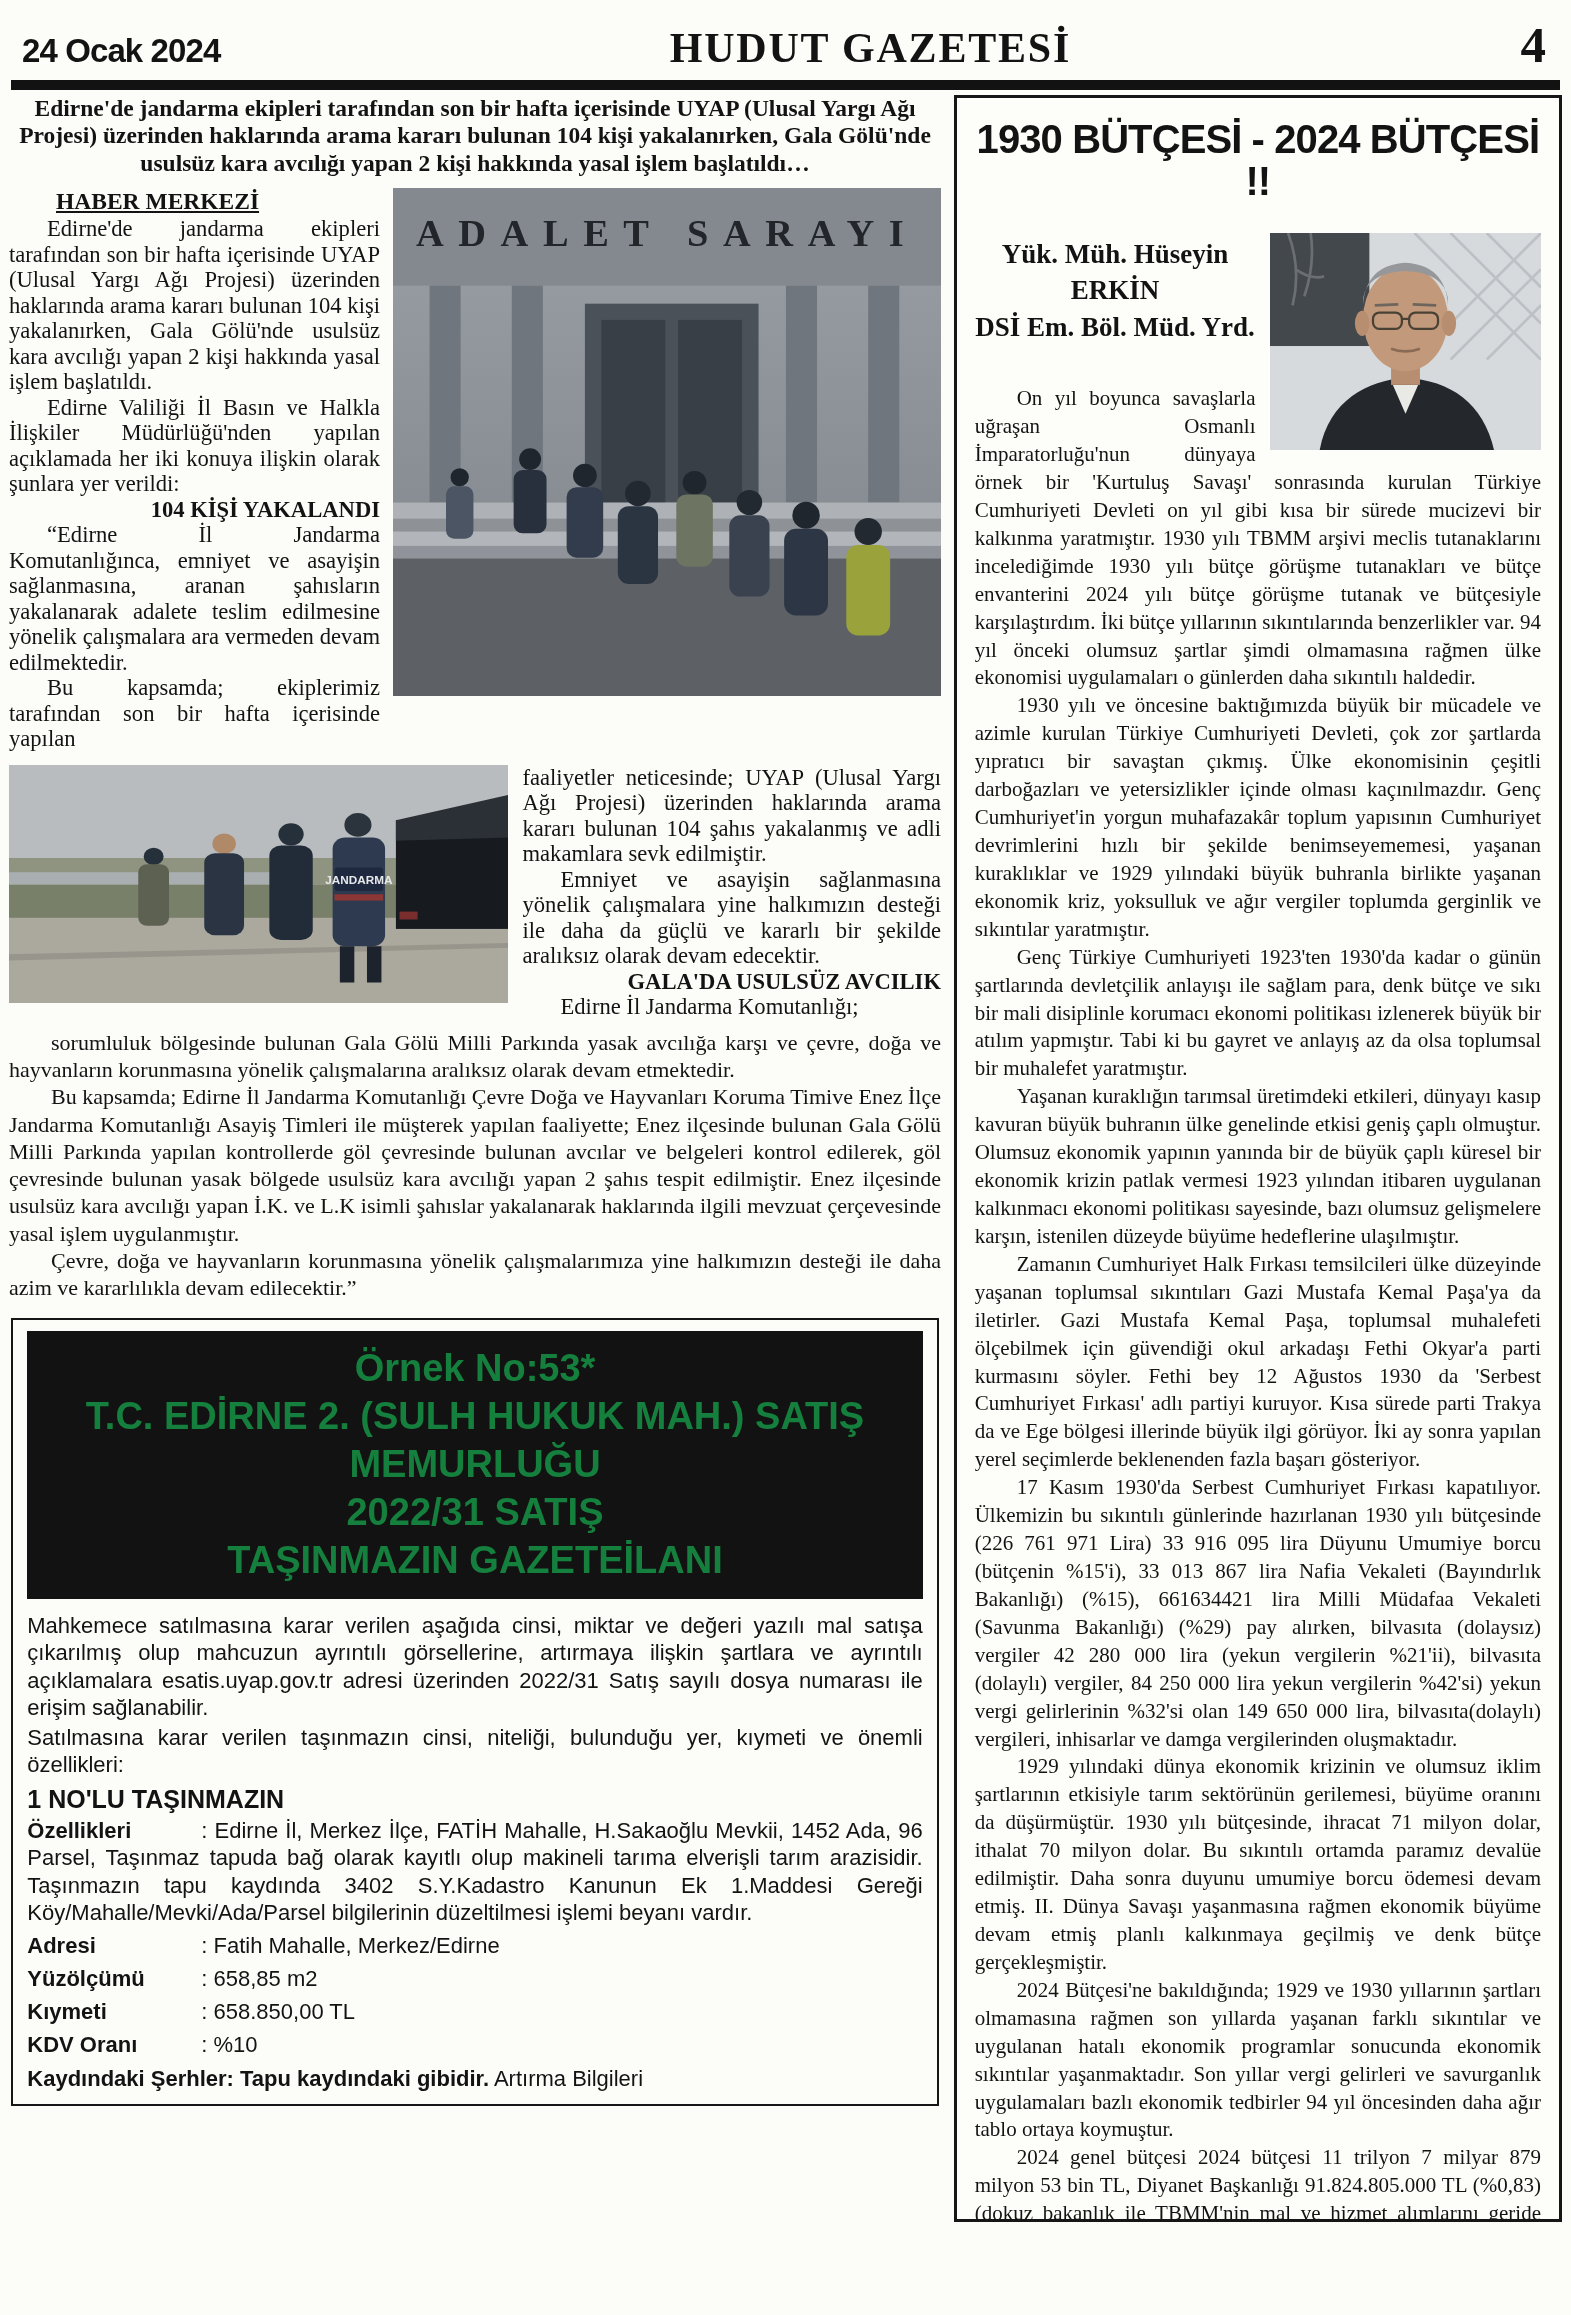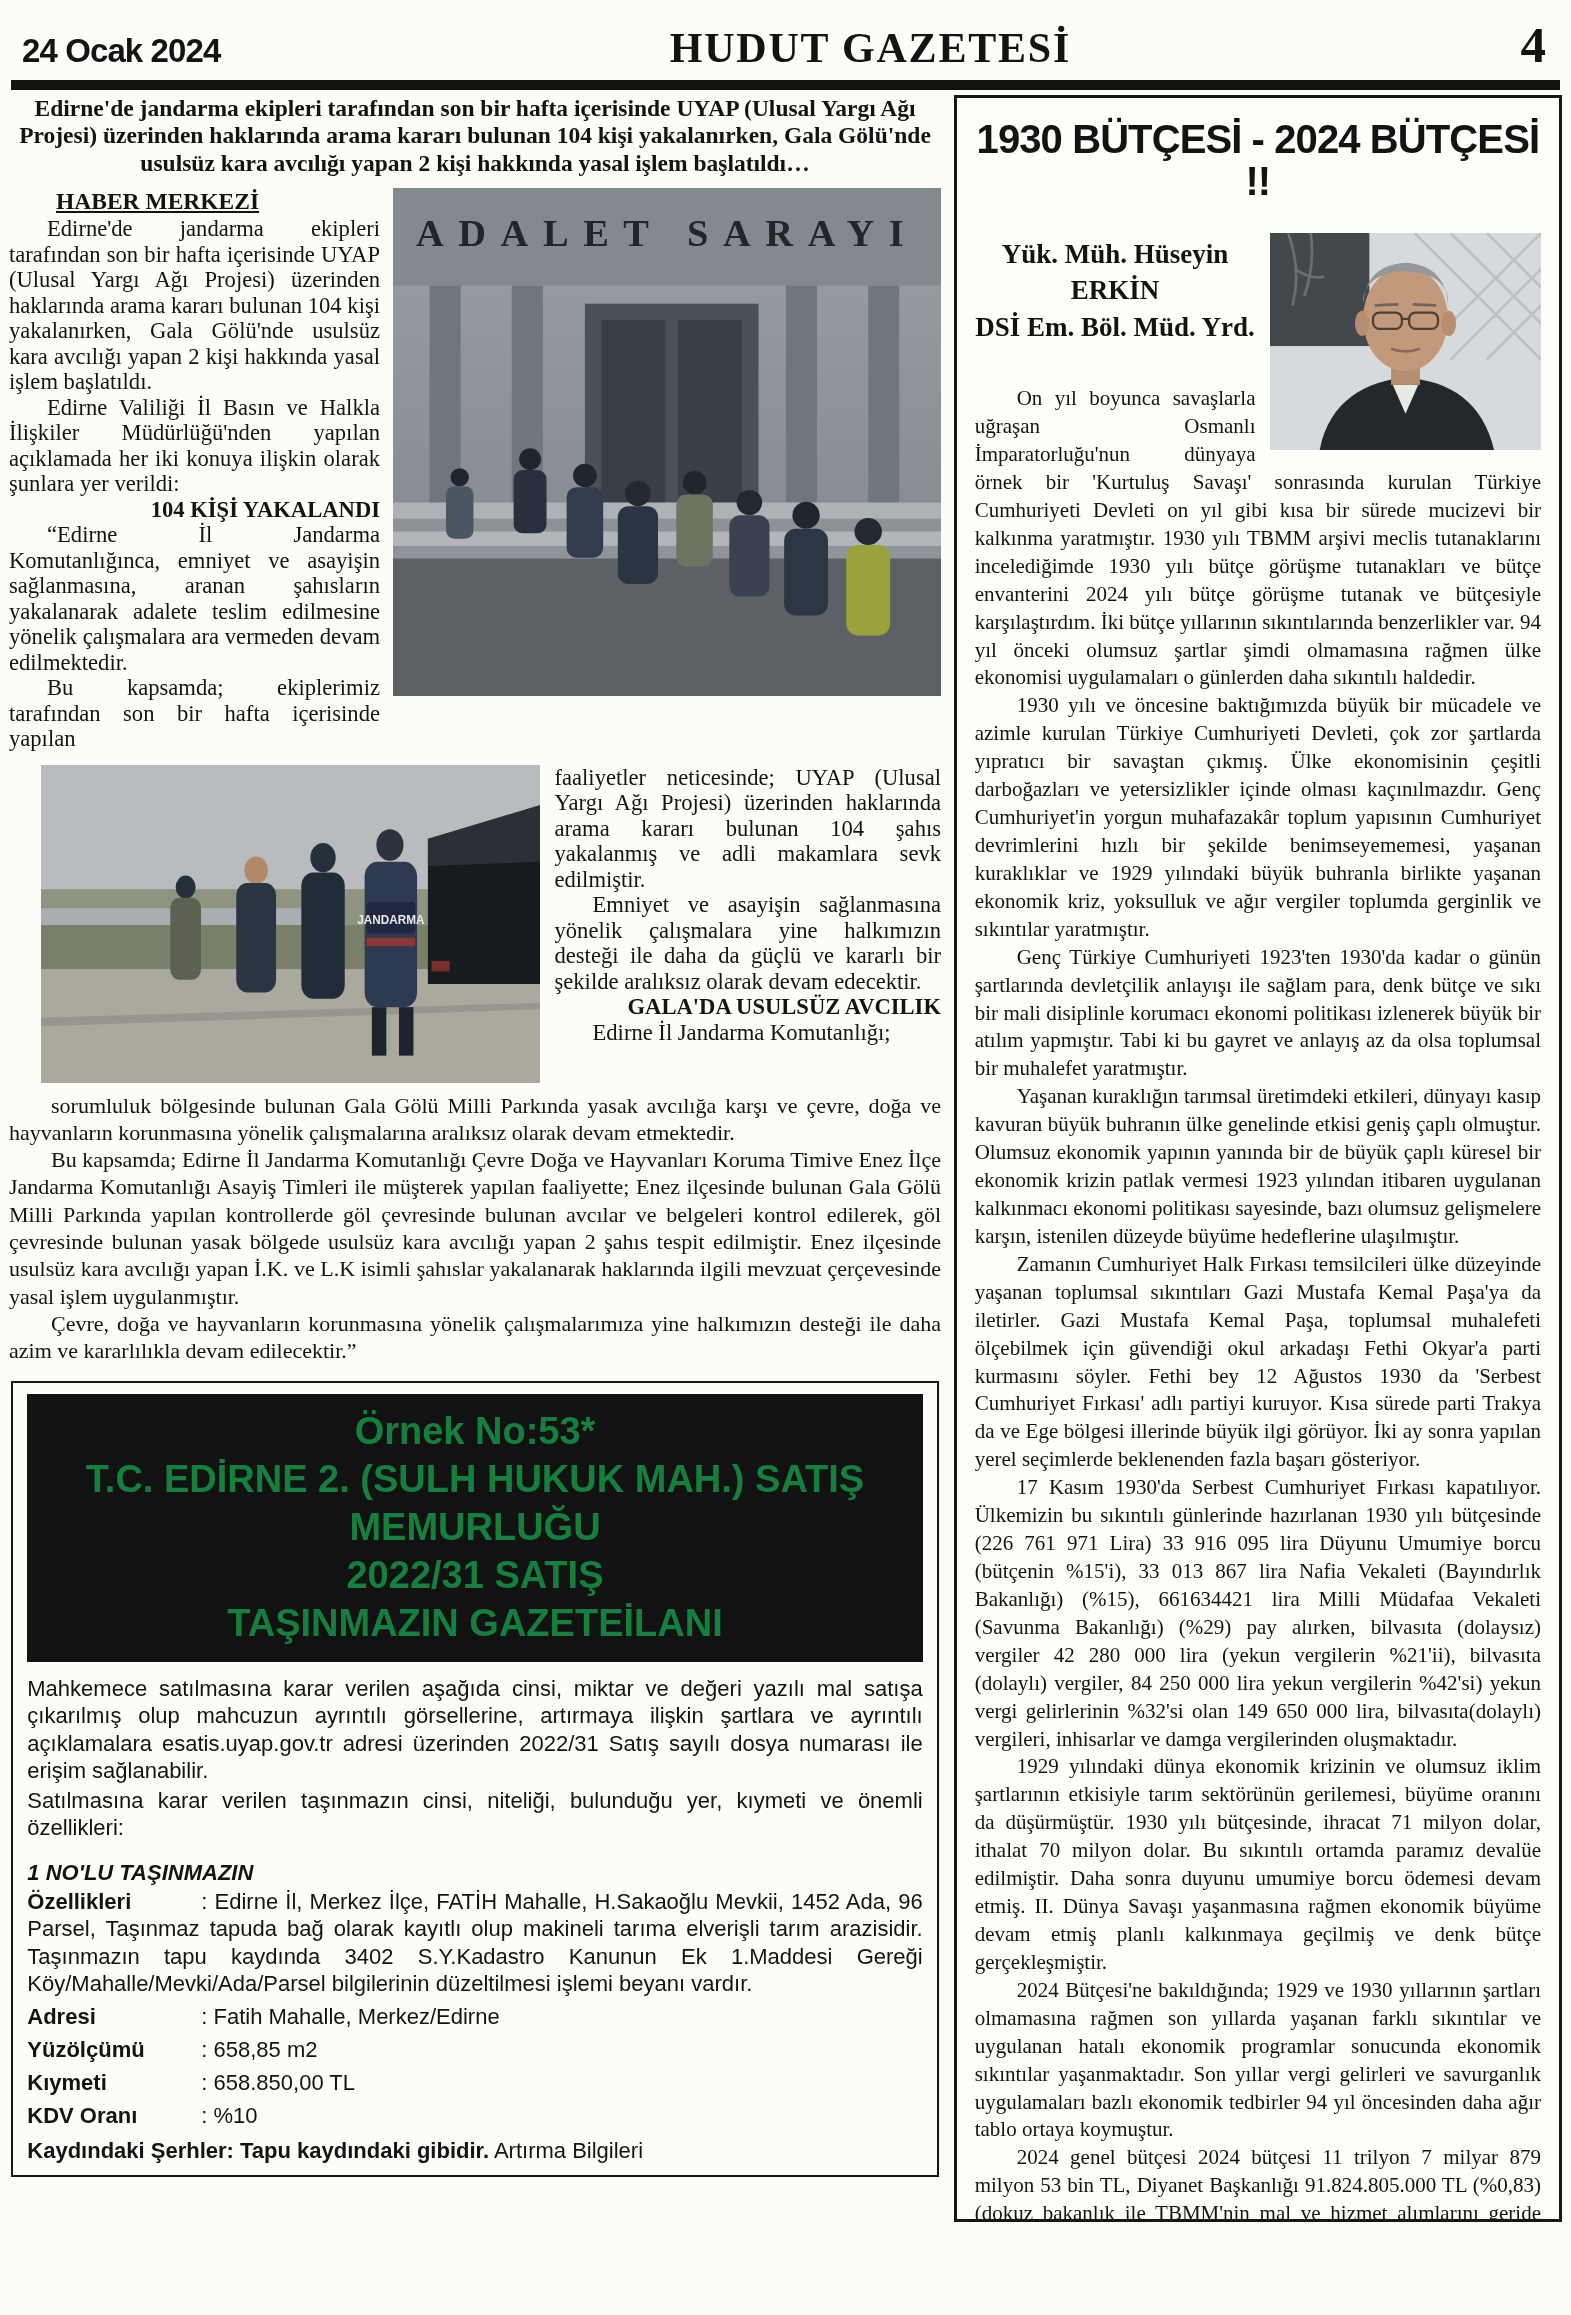--- a/index.html
+++ b/index.html
@@ -21,32 +21,32 @@
   .lead{font:bold 23.5px/1.16 "Liberation Serif", serif;text-align:center;margin:0 5.4px 11px 5.4px;}
   p{margin:0;text-indent:38px;}
   .noindent{text-indent:0;}
   .sec-a{display:flex;gap:12.7px;}
   .sec-a .txt{width:371px;flex:none;font-size:22.6px;line-height:1.13;text-align:justify;}
   .kicker{font-weight:bold;text-decoration:underline;font-size:23.5px;padding-left:47px;margin-bottom:1.8px;}
   .subhead{font-weight:bold;text-align:right;font-size:22.6px;}
   .photo1{flex:1;height:508px;}
   .photo1 svg,.photo2 svg,.portrait svg{display:block;width:100%;height:100%;}
   .sec-b{display:flex;gap:14.5px;margin-top:12.7px;}
-  .photo2{width:499px;height:318px;flex:none;margin-left:32px;}
+  .photo2{width:499px;height:238px;flex:none;}
   .sec-b .txt{flex:1;font-size:22.6px;line-height:1.13;text-align:justify;}
   .sec-c{margin-top:9px;font-size:22px;line-height:1.24;text-align:justify;}
   .sec-c p{text-indent:42px;}
   
   .notice{border:2.7px solid #161616;margin:16.3px 1.8px 0 1.8px;padding:11px 14.5px 11px 14.5px;
           font-family:"Liberation Sans", sans-serif;}
   .n-head{background:#121212;color:#15803d;text-align:center;font-weight:bold;
           font-size:38px;line-height:1.26;padding:14.5px 36px;}
   .n-body{font-size:22px;line-height:1.25;margin-top:12.7px;}
   .n-body .para{text-align:justify;margin-bottom:1.8px;}
-  .n-title{font-weight:bold;font-size:22px;margin-top:17px;font-style:italic;}
+  .n-title{font-weight:bold;font-size:25px;margin-top:5px;}
   .ozl{margin-top:1.8px;text-align:justify;}
   .lbl-inline{display:inline-block;width:174px;font-weight:bold;}
   .spec{display:flex;margin-top:5.4px;}
   .spec .lbl{width:174px;flex:none;font-weight:bold;}
   .serhler{margin-top:7.2px;}
   .serhler b{font-weight:bold;}
   
   .rc-head{font:bold 40px/1.05 "Liberation Sans", sans-serif;text-align:center;
            letter-spacing:-0.9px;margin:12.7px 0 31px 0;}
   .portrait{float:right;width:271px;height:217px;margin:0 0 9px 14.5px;}

